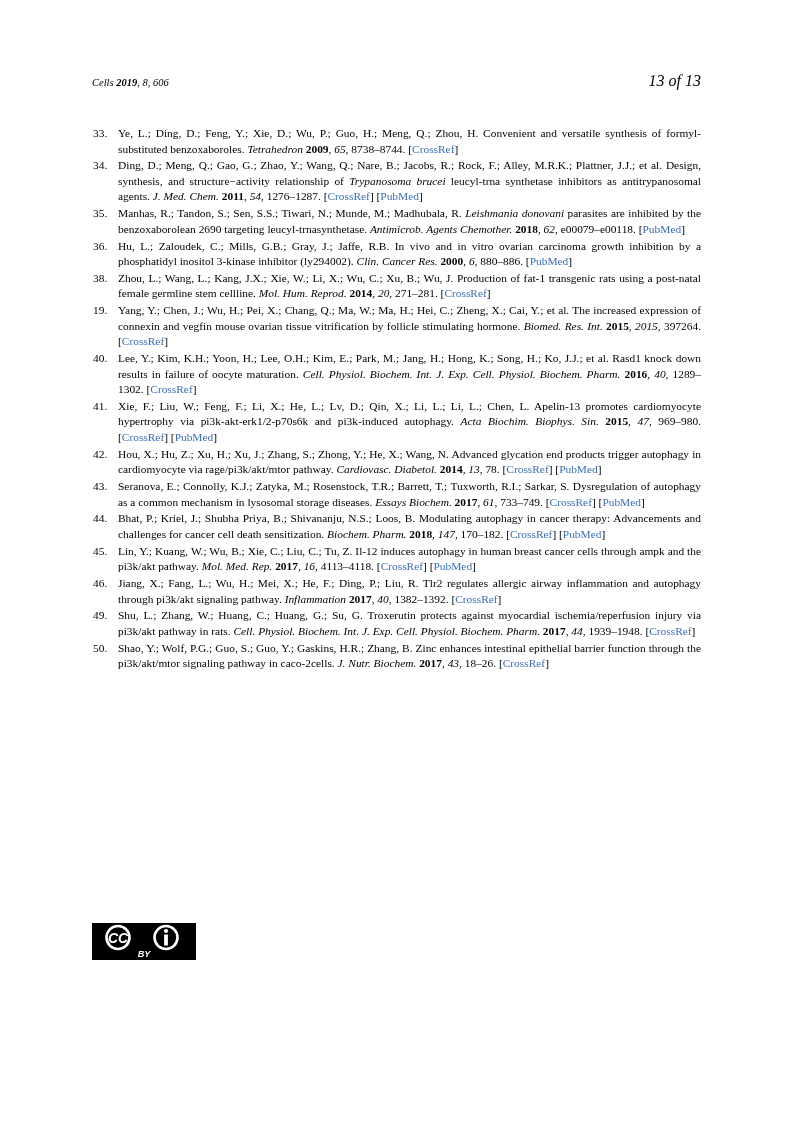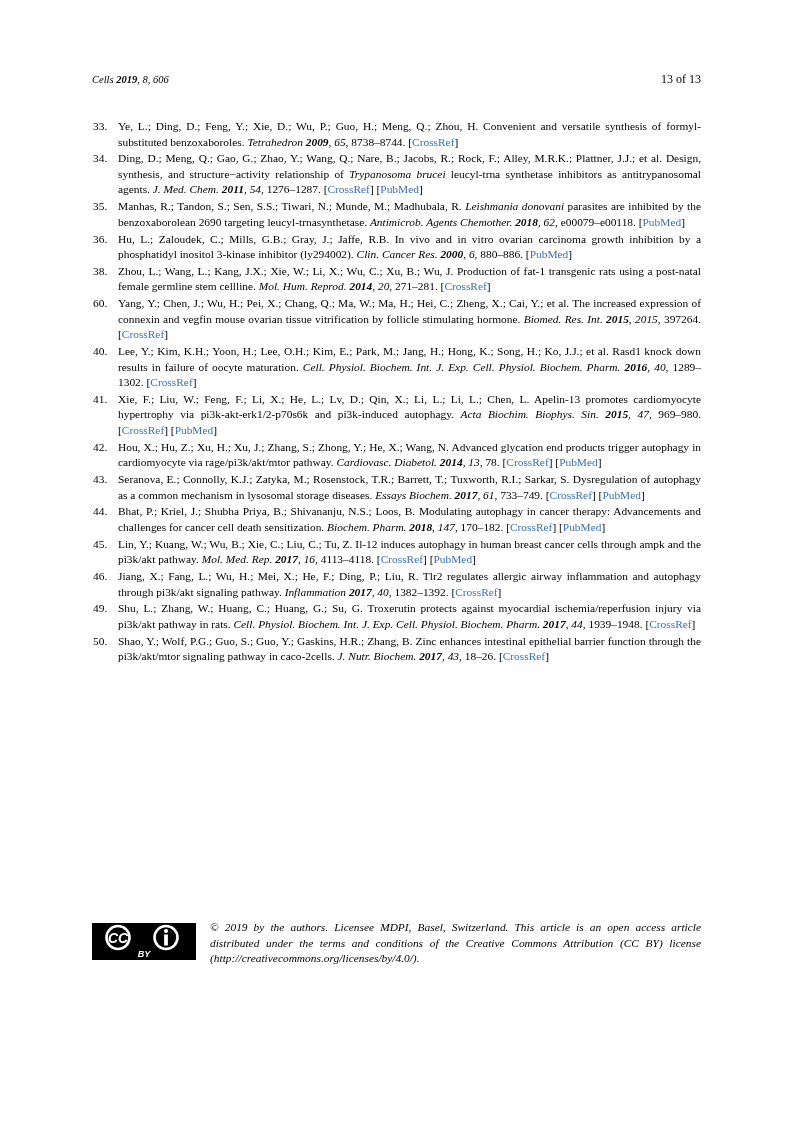--- a/index.html
+++ b/index.html
@@ -28,25 +28,26 @@
     font-size: 10.5px;
   }
   .header .journal {
     font-style: italic;
   }
   .header .journal b {
     font-style: italic;
     font-weight: bold;
   }
   .header .pageno {
-    font-size: 12px;
+    font-size: 16px;
+    font-style: italic;
   }
   .content {
     position: absolute;
-    top: 119px;
+    top: 126px;
     left: 92px;
     width: 609px;
   }
   .ref {
     display: flex;
     font-size: 11.4px;
     line-height: 1.365;
     margin-bottom: 1.2px;
     text-align: justify;
   }
@@ -56,21 +57,21 @@
     text-align: left;
     padding-left: 1px;
     box-sizing: border-box;
   }
   .ref .body {
     flex: 1 1 auto;
     text-align: justify;
     text-justify: inter-word;
   }
   i { font-style: italic; }
-  b { font-weight: bold; font-style: italic; }
+  b { font-weight: bold; }
   .link {
     color: #3b6fb6;
     text-decoration: none;
   }
   .footer {
     position: absolute;
     top: 920px;
     left: 92px;
     width: 609px;
     display: flex;
@@ -117,21 +118,21 @@
       </div>
       <div class="ref">
         <div class="num">36.</div>
         <div class="body">Hu, L.; Zaloudek, C.; Mills, G.B.; Gray, J.; Jaffe, R.B. In vivo and in vitro ovarian carcinoma growth inhibition by a phosphatidyl inositol 3-kinase inhibitor (ly294002). <i>Clin. Cancer Res.</i> <b>2000</b>, <i>6</i>, 880–886. [<a class="link">PubMed</a>]</div>
       </div>
       <div class="ref">
         <div class="num">38.</div>
         <div class="body">Zhou, L.; Wang, L.; Kang, J.X.; Xie, W.; Li, X.; Wu, C.; Xu, B.; Wu, J. Production of fat-1 transgenic rats using a post-natal female germline stem cellline. <i>Mol. Hum. Reprod.</i> <b>2014</b>, <i>20</i>, 271–281. [<a class="link">CrossRef</a>]</div>
       </div>
       <div class="ref">
-        <div class="num">60.</div>
+        <div class="num">19.</div>
         <div class="body">Yang, Y.; Chen, J.; Wu, H.; Pei, X.; Chang, Q.; Ma, W.; Ma, H.; Hei, C.; Zheng, X.; Cai, Y.; et al. The increased expression of connexin and vegfin mouse ovarian tissue vitrification by follicle stimulating hormone. <i>Biomed. Res. Int.</i> <b>2015</b>, <i>2015</i>, 397264. [<a class="link">CrossRef</a>]</div>
       </div>
       <div class="ref">
         <div class="num">40.</div>
         <div class="body">Lee, Y.; Kim, K.H.; Yoon, H.; Lee, O.H.; Kim, E.; Park, M.; Jang, H.; Hong, K.; Song, H.; Ko, J.J.; et al. Rasd1 knock down results in failure of oocyte maturation. <i>Cell. Physiol. Biochem. Int. J. Exp. Cell. Physiol. Biochem. Pharm.</i> <b>2016</b>, <i>40</i>, 1289–1302. [<a class="link">CrossRef</a>]</div>
       </div>
       <div class="ref">
         <div class="num">41.</div>
         <div class="body">Xie, F.; Liu, W.; Feng, F.; Li, X.; He, L.; Lv, D.; Qin, X.; Li, L.; Li, L.; Chen, L. Apelin-13 promotes cardiomyocyte hypertrophy via pi3k-akt-erk1/2-p70s6k and pi3k-induced autophagy. <i>Acta Biochim. Biophys. Sin.</i> <b>2015</b>, <i>47</i>, 969–980. [<a class="link">CrossRef</a>] [<a class="link">PubMed</a>]</div>
       </div>
@@ -170,16 +171,15 @@
       <svg width="104" height="37" viewBox="0 0 104 37" xmlns="http://www.w3.org/2000/svg">
         <rect x="0" y="0" width="104" height="37" fill="#000000"></rect>
         <circle cx="26" cy="14.5" r="11.5" fill="none" stroke="#ffffff" stroke-width="2.6"></circle>
         <text x="26" y="20" font-family="Liberation Sans, sans-serif" font-size="14" font-weight="bold" fill="#ffffff" text-anchor="middle">CC</text>
         <circle cx="74" cy="14.5" r="11.5" fill="none" stroke="#ffffff" stroke-width="2.6"></circle>
         <circle cx="74" cy="8" r="2.1" fill="#ffffff"></circle>
         <rect x="72.1" y="11.5" width="3.8" height="11" fill="#ffffff"></rect>
         <text x="52" y="34" font-family="Liberation Sans, sans-serif" font-size="9" font-weight="bold" fill="#ffffff" text-anchor="middle">BY</text>
       </svg>
     </div>
-    <div class="footer-text">© 2019 by the authors. Licensee MDPI, Basel, Switzerland. This article is an open access article distributed under the terms and conditions of the Creative Commons Attribution (CC BY) license (http://creativecommons.org/licenses/by/4.0/).</div>
   </div>
 
 </div>
 
 </body></html>

